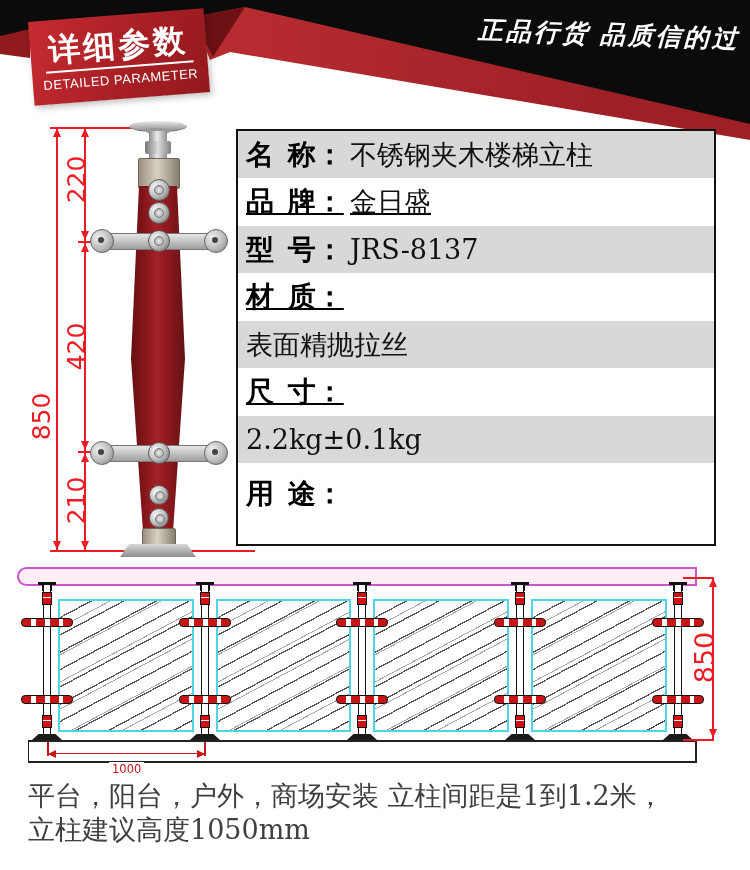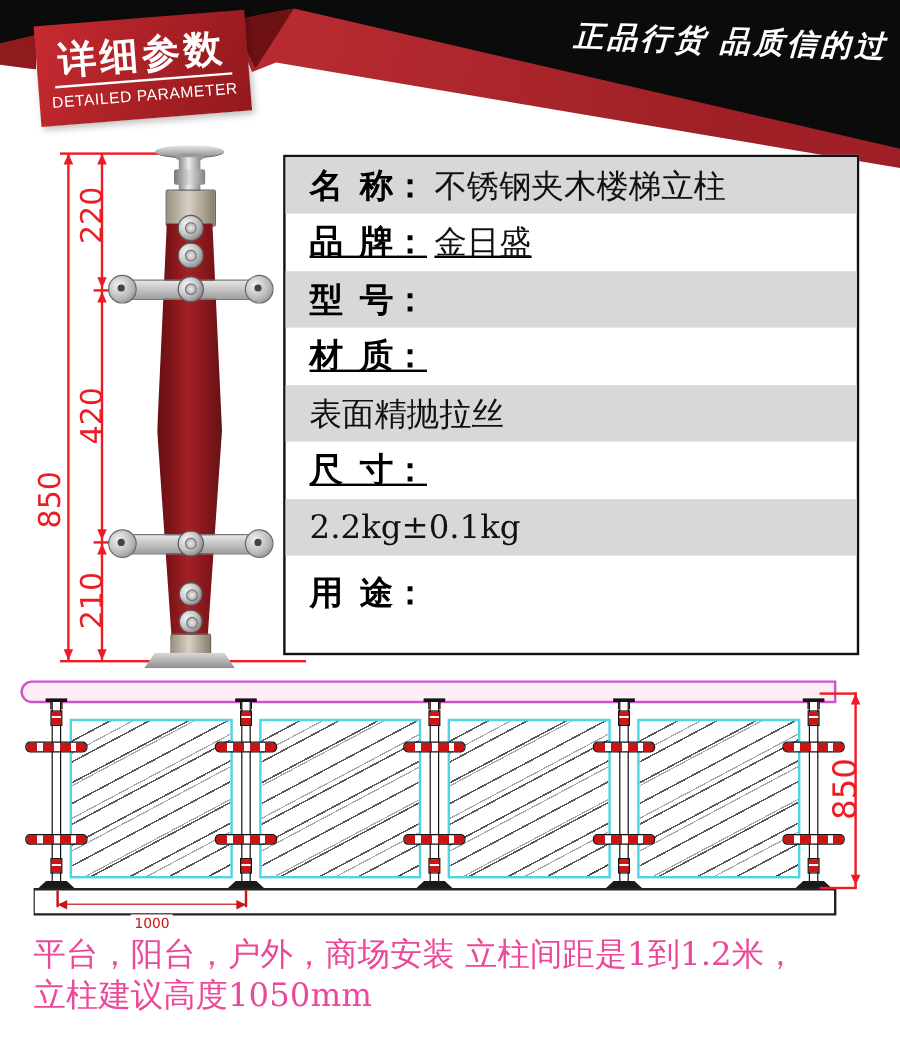--- a/index.html
+++ b/index.html
@@ -44,21 +44,21 @@
   .clamp{width:22px;height:22px;border-radius:50%;border:1px solid #666;
     background:radial-gradient(circle at 35% 35%,#f2f2f2,#b5b5b5 60%,#777);}
   .clamp::after{content:'';position:absolute;left:7px;top:7px;width:6px;height:6px;border-radius:50%;background:#444;}
   .arm{height:15px;border:1px solid #777;border-radius:7px;
     background:linear-gradient(#e6e6e6,#9f9f9f);}
   .steelband{background:linear-gradient(90deg,#9a9183,#d8d0c2 45%,#878071);border-radius:2px;border:1px solid #6d6659;}
 
   
   .spec{left:236px;top:129px;width:480px;height:417px;border:2px solid #111;box-sizing:border-box;
     display:flex;flex-direction:column;background:#fff;}
-  .srow{display:flex;align-items:center;padding-left:20px;box-sizing:border-box;}
+  .srow{display:flex;align-items:center;padding-left:8px;box-sizing:border-box;}
   .srow.g{background:#d8d8d8;}
   .sl{font-weight:bold;font-size:28px;color:#000;width:104px;word-spacing:6px;flex:none;}
   .sv{font-family:"DejaVu Serif","Liberation Serif",serif;font-size:27px;color:#111;}
   .r47{height:47px;flex:none;} .r48{height:48px;flex:none;text-decoration:underline;} .r84{height:84px;flex:none;align-items:flex-start;padding-top:12px;}
   .sv2 div{line-height:38px;}
 
   
   .handrail{left:17px;top:567px;width:680px;height:19px;border:2.5px solid #cc55cc;
     border-radius:11px 0 0 11px;background:#fdeef5;box-sizing:border-box;z-index:1;}
   .glass{top:599px;height:133px;border:2px solid #4fd4e4;box-sizing:border-box;background-color:#fff;
@@ -76,21 +76,21 @@
     background:linear-gradient(90deg,#c81414 0 18%,#fff 18% 28%,#c81414 28% 46%,#fff 46% 56%,#c81414 56% 74%,#fff 74% 82%,#c81414 82% 100%);}
   .dp-base{position:absolute;left:11px;top:152px;width:30px;height:6px;background:#1a1a1a;
     clip-path:polygon(22% 0,78% 0,100% 100%,0 100%);}
   .baseband{left:28px;top:740px;width:669px;height:23px;border:2px solid #222;border-left-width:1.5px;
     box-sizing:border-box;background:#fff;z-index:0;}
   .dim2{background:#c81414;position:absolute;z-index:3;}
   .d1000{color:#c81414;font-size:11.5px;background:#fff;padding:0 3px;z-index:4;font-family:"DejaVu Sans",sans-serif;}
   .d850r{color:#ed1c24;font-size:27px;transform:rotate(-90deg);font-family:"DejaVu Sans",sans-serif;z-index:3;}
 
   
-  .foot{left:28px;top:779px;width:700px;color:#ec4899;font-size:27px;line-height:34px;
+  .foot{left:28px;top:779px;width:700px;color:#404040;font-size:27px;line-height:34px;
     font-family:"DejaVu Serif","Liberation Serif",serif;}
 </style>
 </head>
 <body>
 
 <div id="page">
 
   <div class="abs bk-band"></div>
   <div class="abs rib-swoosh"></div>
   <div class="abs rib-fold"></div>
@@ -153,20 +153,21 @@
     <div class="srow g r47">
       <span class="sl">名 称：</span>
       <span class="sv">不锈钢夹木楼梯立柱</span>
       </div>
     <div class="srow r48">
       <span class="sl">品 牌：</span>
       <span class="sv">金日盛</span>
       </div>
     <div class="srow g r47">
       <span class="sl">型 号：</span>
+      <span class="sv">JRS-8137</span>
       </div>
     <div class="srow r48">
       <span class="sl">材 质：</span>
       </div>
     <div class="srow g r47">
       <span class="sv">表面精抛拉丝</span>
       </div>
     <div class="srow r48">
       <span class="sl">尺 寸：</span>
       </div>

